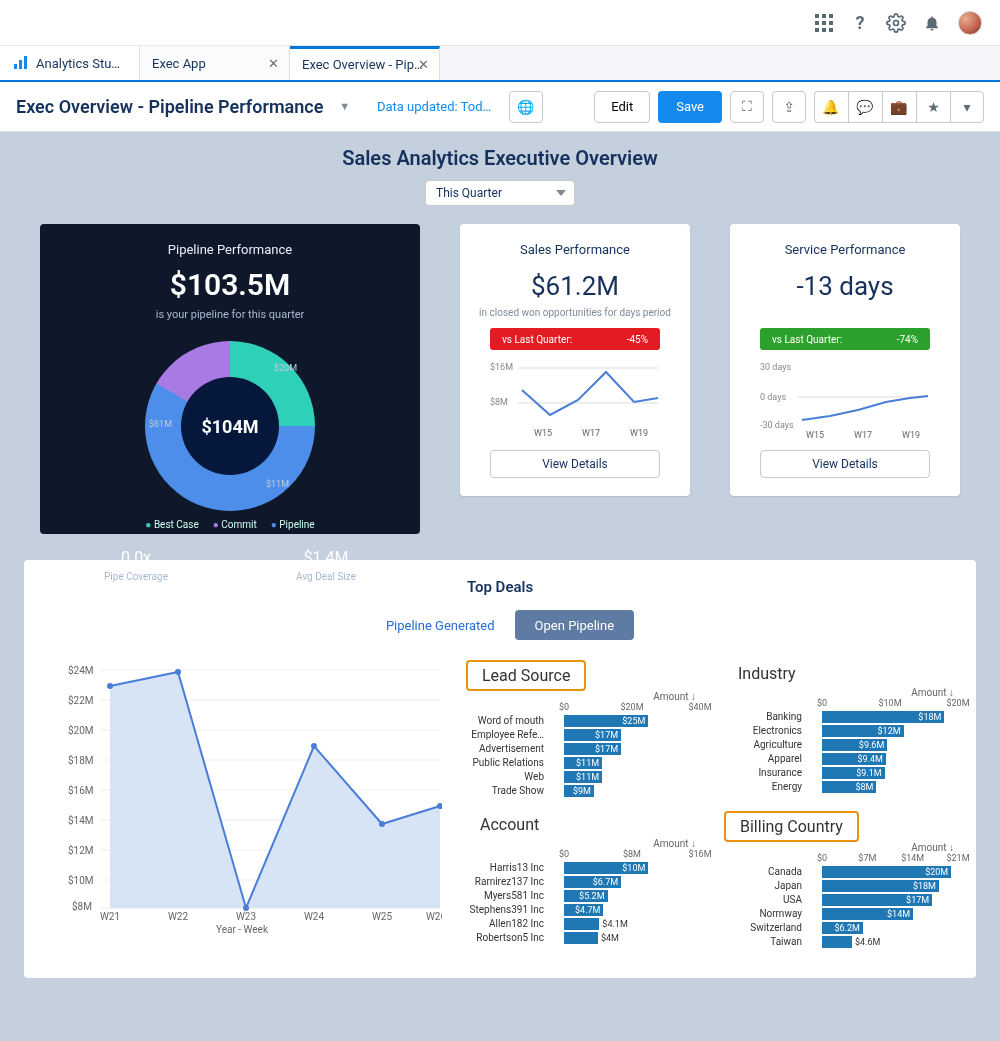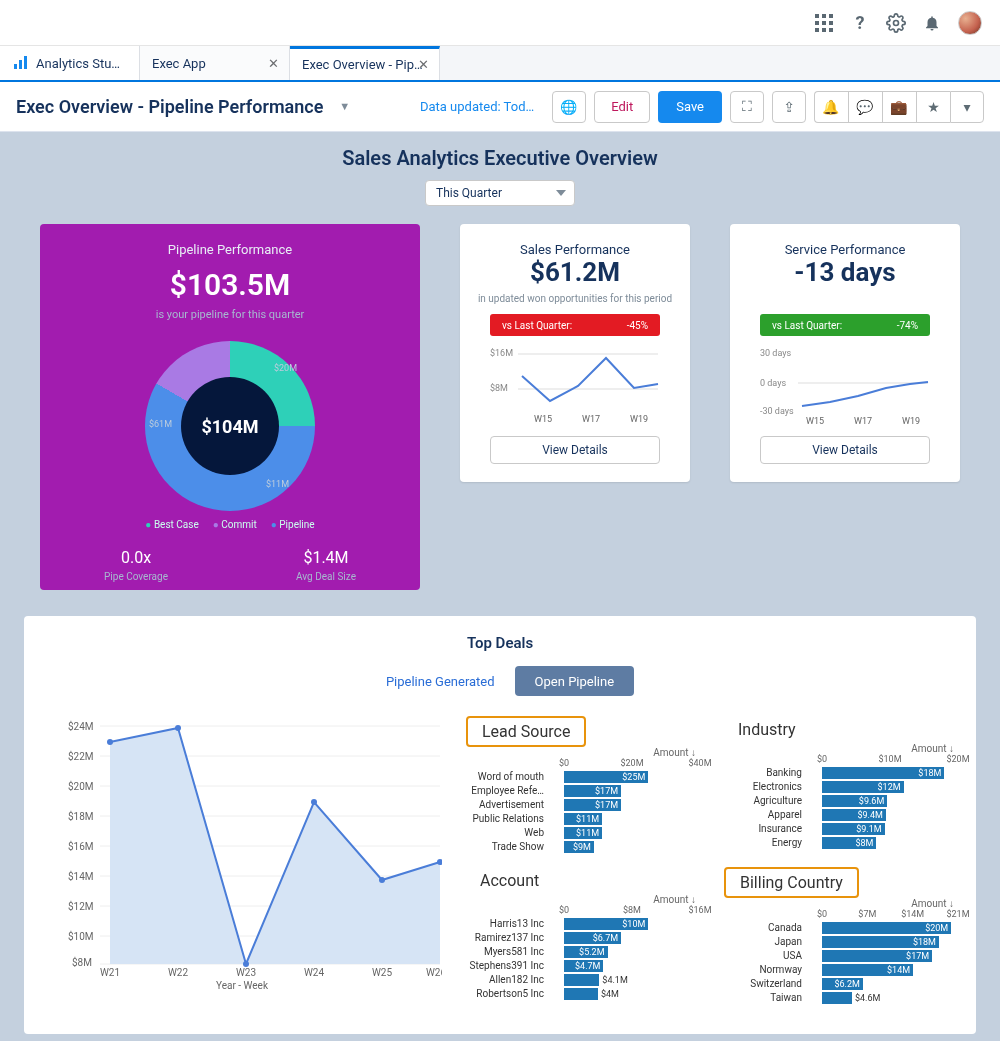--- a/index.html
+++ b/index.html
@@ -15,53 +15,53 @@
 .tab.brand .logo { width:16px; height:16px; color:#1589ee; }
 .tab.active { background:#fff; border-top:3px solid #0076de; }
 .tab .close { position:absolute; right:10px; color:#6b6d70; font-size:13px; }
 
 .subheader { height:50px; display:flex; align-items:center; padding:0 16px; gap:8px; border-bottom:1px solid #dde3ee; background:#fff; }
 .subheader h1 { font-size:18px; font-weight:600; flex:0 0 auto; }
 .drop { color:#7e8c99; font-size:11px; margin-left:8px; }
 .spacer { flex:1; }
 .data-updated { color:#1589ee; font-size:13px; margin-right:10px; }
 .iconbtn { width:34px; height:32px; border:1px solid #c9c9c9; border-radius:4px; background:#fff; display:flex; align-items:center; justify-content:center; color:#5e6c74; font-size:14px; cursor:pointer; }
-.btn-edit { height:32px; padding:0 16px; border:1px solid #c9c9c9; border-radius:4px; background:#fff; color:#be185d; font-size:13px; cursor:pointer; }
+.btn-edit { height:32px; padding:0 16px; border:1px solid #c9c9c9; border-radius:4px; background:#fff; color:#000000; font-size:13px; cursor:pointer;margin-left:43px; }
 .btn-save { height:32px; padding:0 18px; border:none; border-radius:4px; background:#1589ee; color:#fff; font-size:13px; cursor:pointer; }
 .iconcluster { display:flex; }
 .iconcluster .iconbtn { border-radius:0; border-right:none; }
 .iconcluster .iconbtn:first-child { border-radius:4px 0 0 4px; }
 .iconcluster .iconbtn:last-child { border-radius:0 4px 4px 0; border-right:1px solid #c9c9c9; }
 
 .canvas { background:#c4d0de; height:calc(1041px - 46px - 36px - 50px); overflow-y:auto; position:relative; }
 .pagetitle { text-align:center; font-size:20px; font-weight:600; padding:14px 0 10px; color:#16325c; }
 .period { width:150px; height:26px; margin:0 auto 18px; border:1px solid #c9c9c9; border-radius:4px; background:#fff; display:flex; align-items:center; padding:0 10px; font-size:12px; color:#16325c; position:relative; }
 .period::after { content:''; position:absolute; right:8px; top:9px; border-left:5px solid transparent; border-right:5px solid transparent; border-top:6px solid #7e8c99; }
 
 .toprow { display:flex; gap:40px; padding:0 40px 26px; align-items:flex-start; }
 
-.darkcard { width:380px; height:366px; background:#a21caf; border-radius:4px; color:#fff; text-align:center; padding:18px 0 0; }
+.darkcard { width:380px; height:310px; background:#0f172a; border-radius:4px; color:#fff; text-align:center; padding:18px 0 0; }
 .darkcard .title { font-size:13px; color:#e8eef5; }
 .darkcard .big { font-size:30px; font-weight:600; margin-top:10px; }
 .darkcard .sub { font-size:11px; color:#a7b9cf; margin-top:6px; }
 .donutwrap { position:relative; width:170px; height:170px; margin:20px auto 8px; }
 .donut { width:170px; height:170px; border-radius:50%; background:conic-gradient(#2ed0b8 0 90deg, #4c8ee9 90deg 300deg, #a97ae4 300deg 360deg); position:relative; }
 .donut::after { content:''; position:absolute; inset:36px; background:#05173b; border-radius:50%; }
 .donutcenter { position:absolute; inset:0; display:flex; align-items:center; justify-content:center; font-size:18px; font-weight:700; color:#fff; }
 .seglabel { position:absolute; font-size:9px; color:#bcd; }
 .legendrow { display:flex; justify-content:center; gap:14px; font-size:10px; color:#cfe; margin-top:2px; }
 .legendrow span::before { content:'● '; }
 .legendrow .c1::before{color:#2ed0b8;} .legendrow .c2::before{color:#a97ae4;} .legendrow .c3::before{color:#4c8ee9;}
 .metrics { display:flex; justify-content:space-around; margin-top:18px; }
 .metrics .v { font-size:16px; }
 .metrics .l { font-size:10px; color:#a7b9cf; margin-top:4px; }
 
 .minicard { width:230px; background:#fff; border-radius:4px; padding:18px 14px; box-shadow:0 1px 2px rgba(0,0,0,0.1); }
 .minicard .title { text-align:center; font-size:13px; }
-.minicard .big { text-align:center; font-size:26px; font-weight:700; }
+.minicard .big { text-align:center; font-size:26px; font-weight:400; margin-top:14px; }
 .minicard .sub { text-align:center; font-size:10px; color:#7e8c99; margin-top:6px; }
 .pill { margin:10px auto 0; height:22px; border-radius:3px; display:flex; align-items:center; justify-content:space-between; padding:0 12px; font-size:10px; color:#fff; width:170px; }
 .pill.red { background:#e31b23; }
 .pill.green { background:#2ca02c; }
 .spark { width:170px; height:80px; margin:10px auto 0; position:relative; }
 .spark svg { position:absolute; inset:0; }
 .viewbtn { display:block; width:170px; margin:10px auto 0; height:28px; border:1px solid #c9c9c9; border-radius:4px; background:#fff; font-size:12px; color:#16325c; cursor:pointer; }
 
 .panel { background:#fff; margin:0 24px 24px; border-radius:4px; padding:18px 18px 28px; }
 .panel h2 { text-align:center; font-size:15px; font-weight:600; }
@@ -198,21 +198,21 @@
         <div>
             <div class="v">$1.4M</div>
             <div class="l">Avg Deal Size</div>
           </div>
       </div>
     </div>
 
     <div class="minicard">
       <div class="title">Sales Performance</div>
       <div class="big">$61.2M</div>
-      <div class="sub">in updated won opportunities for this period</div>
+      <div class="sub">in closed won opportunities for days period</div>
       <div class="pill red">
           <span>vs Last Quarter:</span>
           <span>-45%</span>
         </div>
       <div class="spark">
         <svg viewBox="0 0 170 80">
           <text x="0" y="10" font-size="9" fill="#888">$16M</text>
           <text x="0" y="45" font-size="9" fill="#888">$8M</text>
           <line x1="28" y1="8" x2="168" y2="8" stroke="#ddd"></line>
             <line x1="28" y1="43" x2="168" y2="43" stroke="#ddd"></line>

